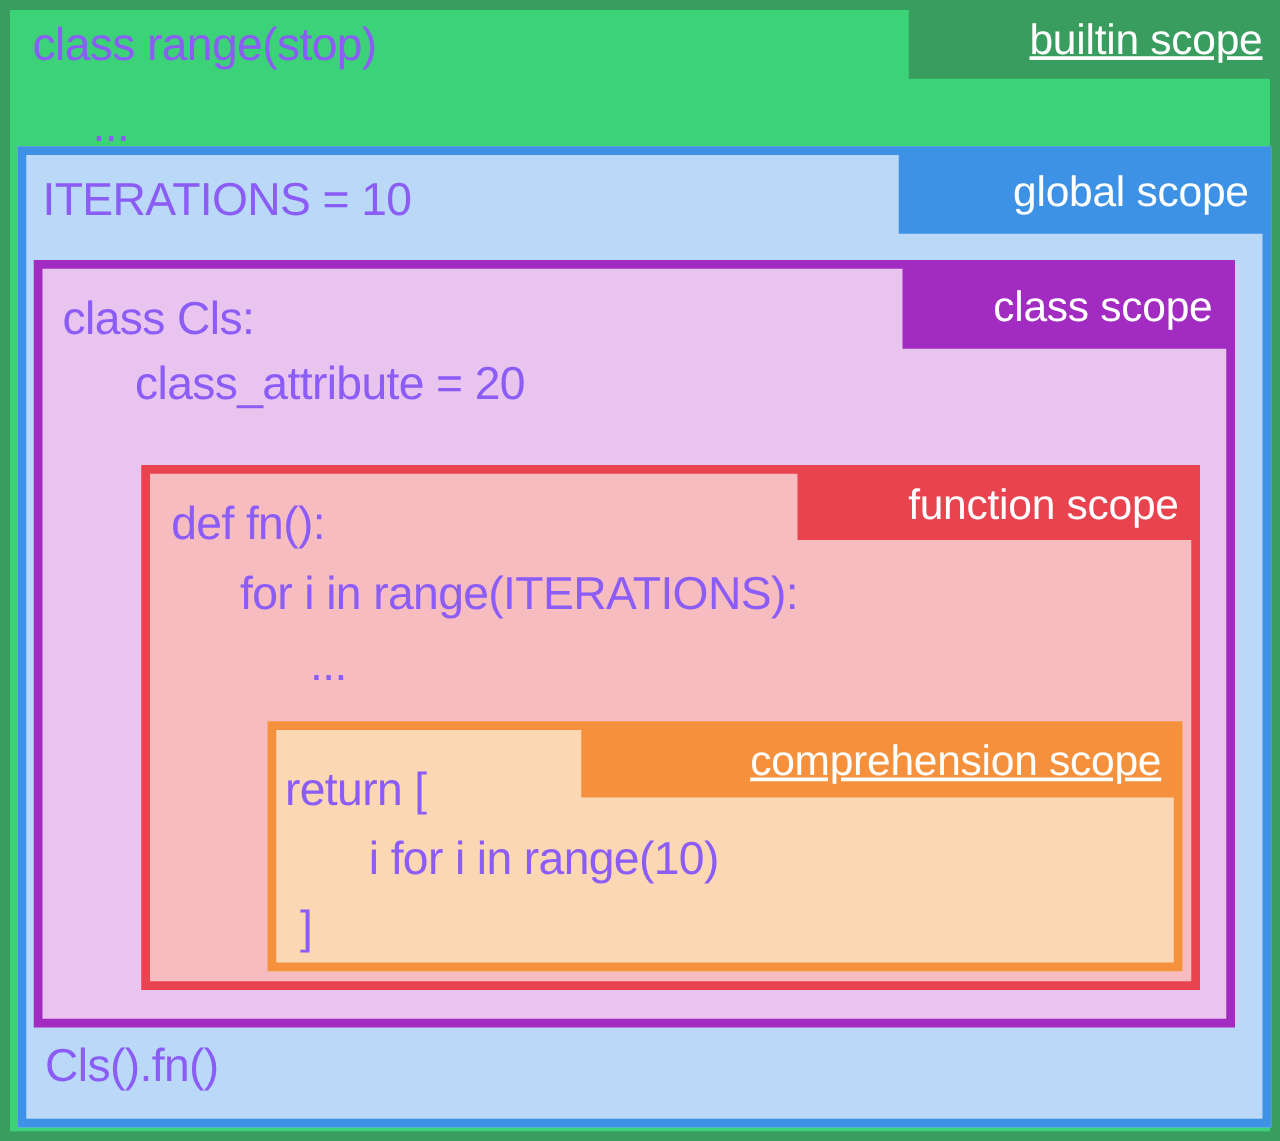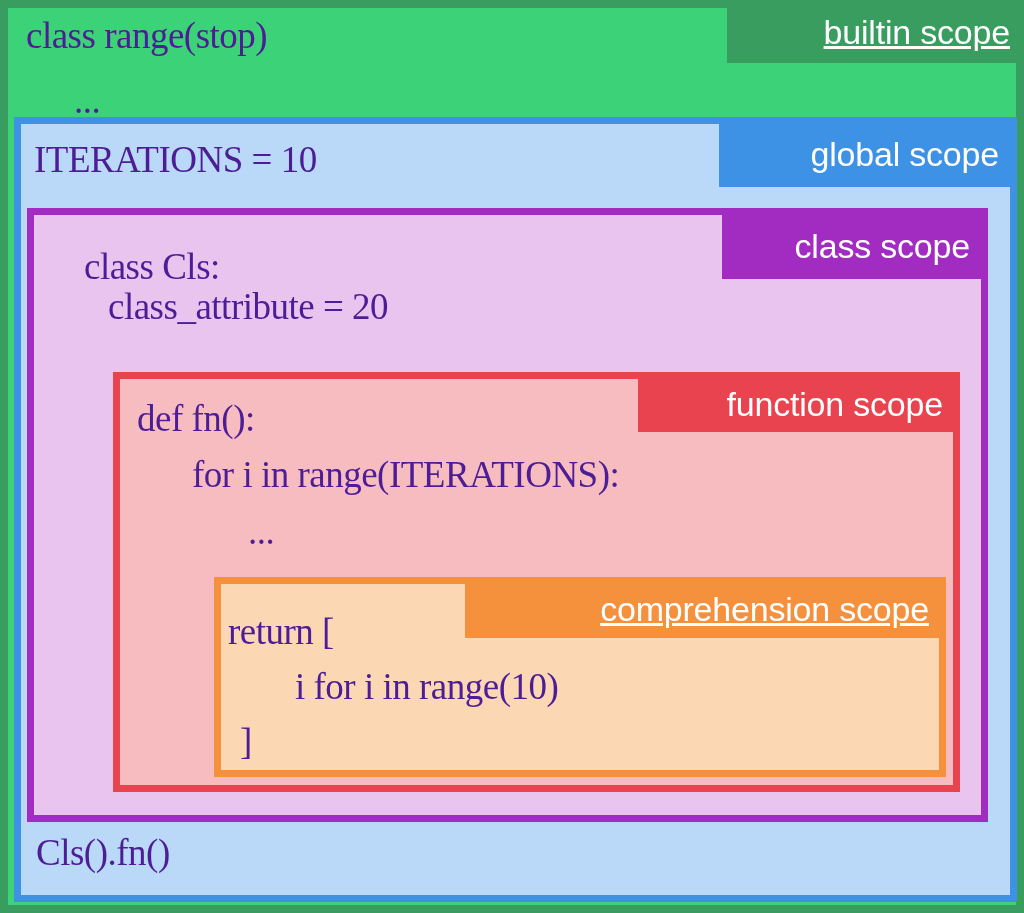--- a/index.html
+++ b/index.html
@@ -38,25 +38,25 @@
     line-height: 1;
     font-weight: 400;
     white-space: nowrap;
     padding-right: 14px;
     letter-spacing: -0.2px;
   }
 
   
   .code {
     position: absolute;
-    color: #4c1d95;
+    color: #8b5cf6;
     font-size: 37px;
     line-height: 1;
     white-space: pre;
-    font-family: Liberation Serif, serif;
+    font-family: Liberation Sans, sans-serif;
     letter-spacing: -0.5px;
   }
 
   
   #builtin-scope {
     left: 0px;
     top: 0px;
     width: 1024px;
     height: 913px;
     background: #3cd278;
@@ -147,21 +147,21 @@
     height: 58px;
     background: #f5903d;
     text-decoration: underline;
   }
 
   
   #code-builtin-1  { left: 26px;  top: 17px;  }
   #code-builtin-2  { left: 74px;  top: 82px;  }
   #code-global-1   { left: 34px;  top: 141px; }
   #code-global-2   { left: 36px;  top: 834px; }
-  #code-class-1    { left: 50px;  top: 248px; margin-left: 34px; }
+  #code-class-1    { left: 50px;  top: 236px; }
   #code-class-2    { left: 108px; top: 288px; }
   #code-function-1 { left: 137px; top: 400px; }
   #code-function-2 { left: 192px; top: 456px; }
   #code-function-3 { left: 248px; top: 513px; }
   #code-comp-1     { left: 228px; top: 613px; }
   #code-comp-2     { left: 295px; top: 668px; }
   #code-comp-3     { left: 240px; top: 723px; }
 </style>
 </head>
 <body>

